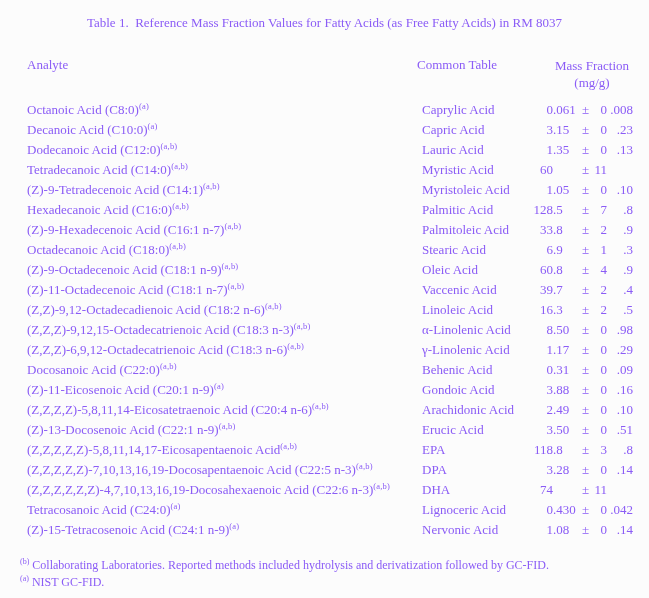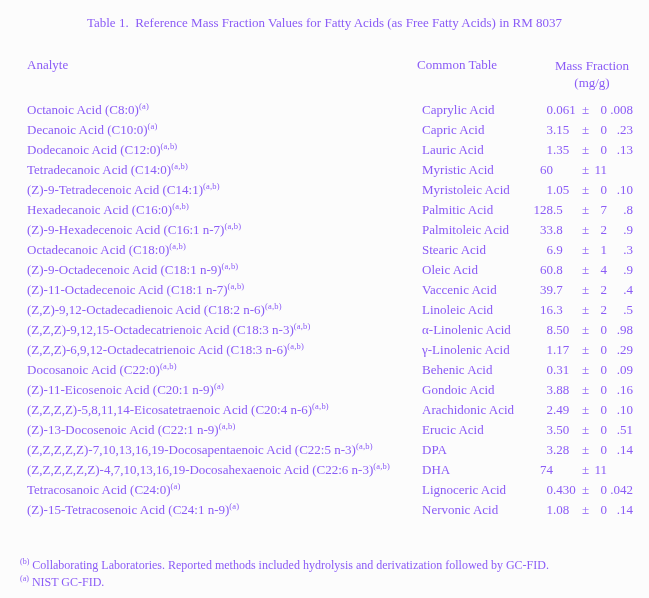--- a/index.html
+++ b/index.html
@@ -208,20 +208,25 @@
     <span class="c-common">Arachidonic Acid</span>
     <span class="c-value"><span class="vi">2</span><span class="vf">.49</span><span class="pm">±</span><span class="ui">0</span><span class="uf">.10</span></span>
   </div>
 
   <div class="row">
     <span class="c-analyte"><span>(Z)-13-Docosenoic Acid (C22:1 n-9)</span><sup class="note">(a,b)</sup></span>
     <span class="c-common">Erucic Acid</span>
     <span class="c-value"><span class="vi">3</span><span class="vf">.50</span><span class="pm">±</span><span class="ui">0</span><span class="uf">.51</span></span>
   </div>
 
+  <div class="row">
+    <span class="c-analyte"><span>(Z,Z,Z,Z,Z)-5,8,11,14,17-Eicosapentaenoic Acid</span><sup class="note">(a,b)</sup></span>
+    <span class="c-common">EPA</span>
+    <span class="c-value"><span class="vi">118</span><span class="vf">.8</span><span class="pm">±</span><span class="ui">3</span><span class="uf">.8</span></span>
+  </div>
 
   <div class="row">
     <span class="c-analyte"><span>(Z,Z,Z,Z,Z)-7,10,13,16,19-Docosapentaenoic Acid (C22:5 n-3)</span><sup class="note">(a,b)</sup></span>
     <span class="c-common">DPA</span>
     <span class="c-value"><span class="vi">3</span><span class="vf">.28</span><span class="pm">±</span><span class="ui">0</span><span class="uf">.14</span></span>
   </div>
 
   <div class="row">
     <span class="c-analyte"><span>(Z,Z,Z,Z,Z,Z)-4,7,10,13,16,19-Docosahexaenoic Acid (C22:6 n-3)</span><sup class="note">(a,b)</sup></span>
     <span class="c-common">DHA</span>

